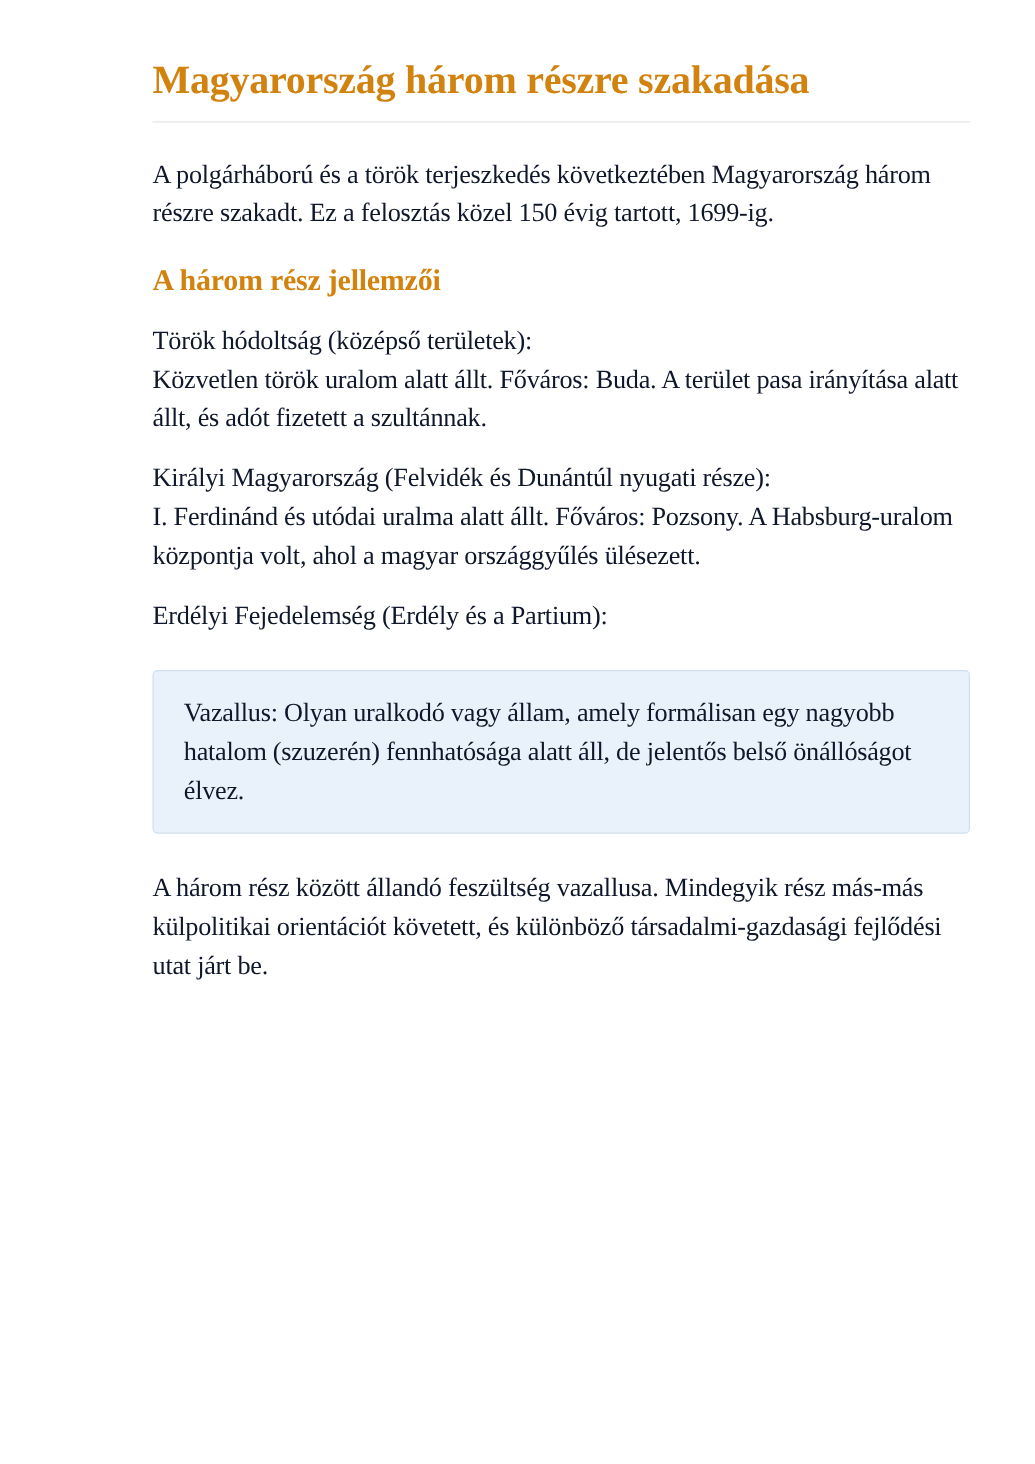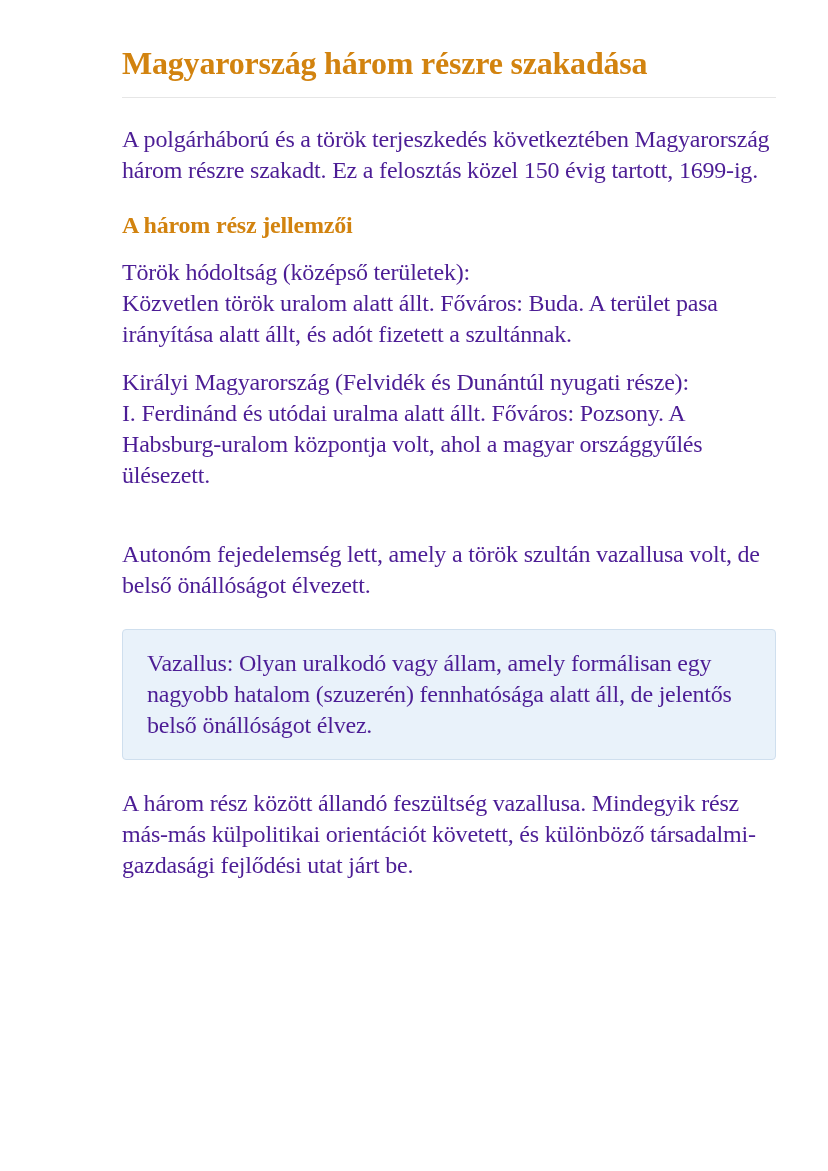--- a/index.html
+++ b/index.html
@@ -27,24 +27,24 @@
     letter-spacing: -0.2px;
     line-height: 1.2;
     margin-bottom: 15px;
   }
   hr.title-divider {
     border: none;
     border-top: 1px solid #e6e6e6;
     margin: 0 0 26px 0;
   }
   p.body-para {
-    font-size: 24px;
+    font-size: 21px;
     line-height: 31px;
     letter-spacing: -0.2px;
-    color: #4c1d95;
+    color: #0f172a;
     margin-bottom: 17px;
   }
   h2.section-heading {
     font-size: 24px;
     font-weight: 700;
     color: #d2830f;
     letter-spacing: -0.2px;
     margin: 26px 0 18px 0;
   }
   .definition-box {
@@ -69,21 +69,21 @@
     <hr class="title-divider">
 
     <p class="body-para">A polgárháború és a török terjeszkedés következtében Magyarország három részre szakadt. Ez a felosztás közel 150 évig tartott, 1699-ig.</p>
 
     <h2 class="section-heading">A három rész jellemzői</h2>
 
     <p class="body-para"><span>Török hódoltság (középső területek):</span><br><span>Közvetlen török uralom alatt állt. Főváros: Buda. A terület pasa irányítása alatt állt, és adót fizetett a szultánnak.</span></p>
 
     <p class="body-para"><span>Királyi Magyarország (Felvidék és Dunántúl nyugati része):</span><br><span>I. Ferdinánd és utódai uralma alatt állt. Főváros: Pozsony. A Habsburg-uralom központja volt, ahol a magyar országgyűlés ülésezett.</span></p>
 
-    <p class="body-para"><br><span>Autonóm fejedelemség lett, amely a török szultán vazallusa volt, de belső önállóságot élvezett.</span></p>
+    <p class="body-para"><span>Erdélyi Fejedelemség (Erdély és a Partium):</span><br></p>
 
     <div class="definition-box">
       <p class="body-para">Vazallus: Olyan uralkodó vagy állam, amely formálisan egy nagyobb hatalom (szuzerén) fennhatósága alatt áll, de jelentős belső önállóságot élvez.</p>
     </div>
 
     <p class="body-para">A három rész között állandó feszültség vazallusa. Mindegyik rész más-más külpolitikai orientációt követett, és különböző társadalmi-gazdasági fejlődési utat járt be.</p>
 
   </div>
 </div>
 

